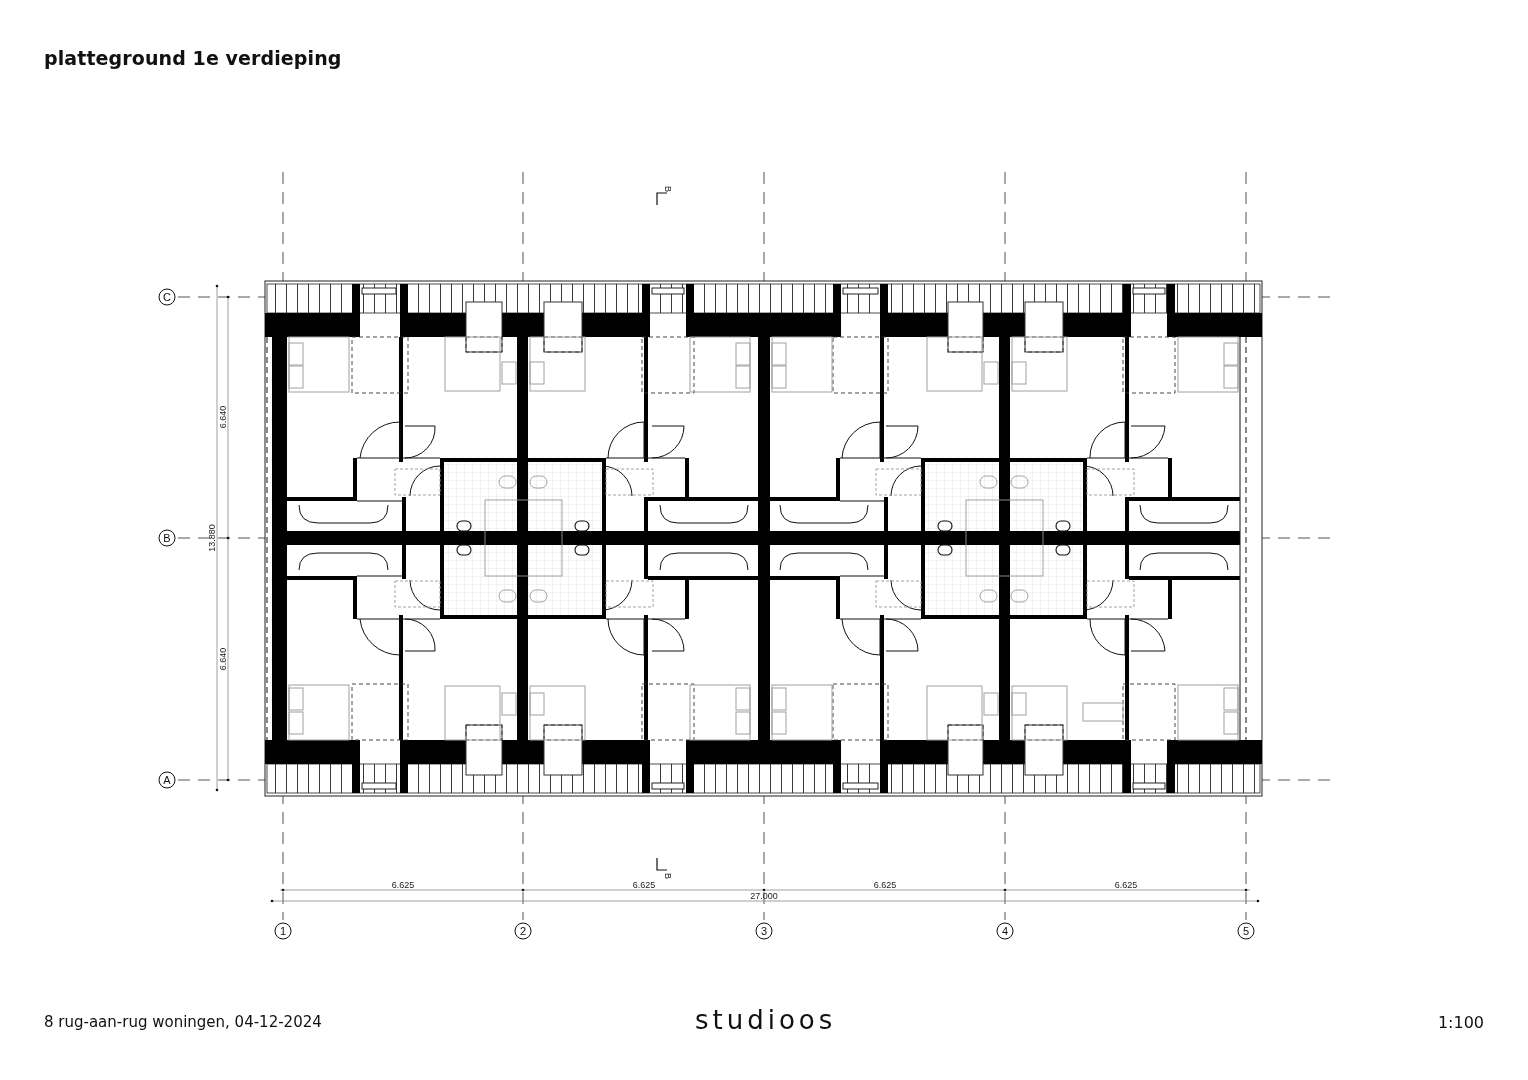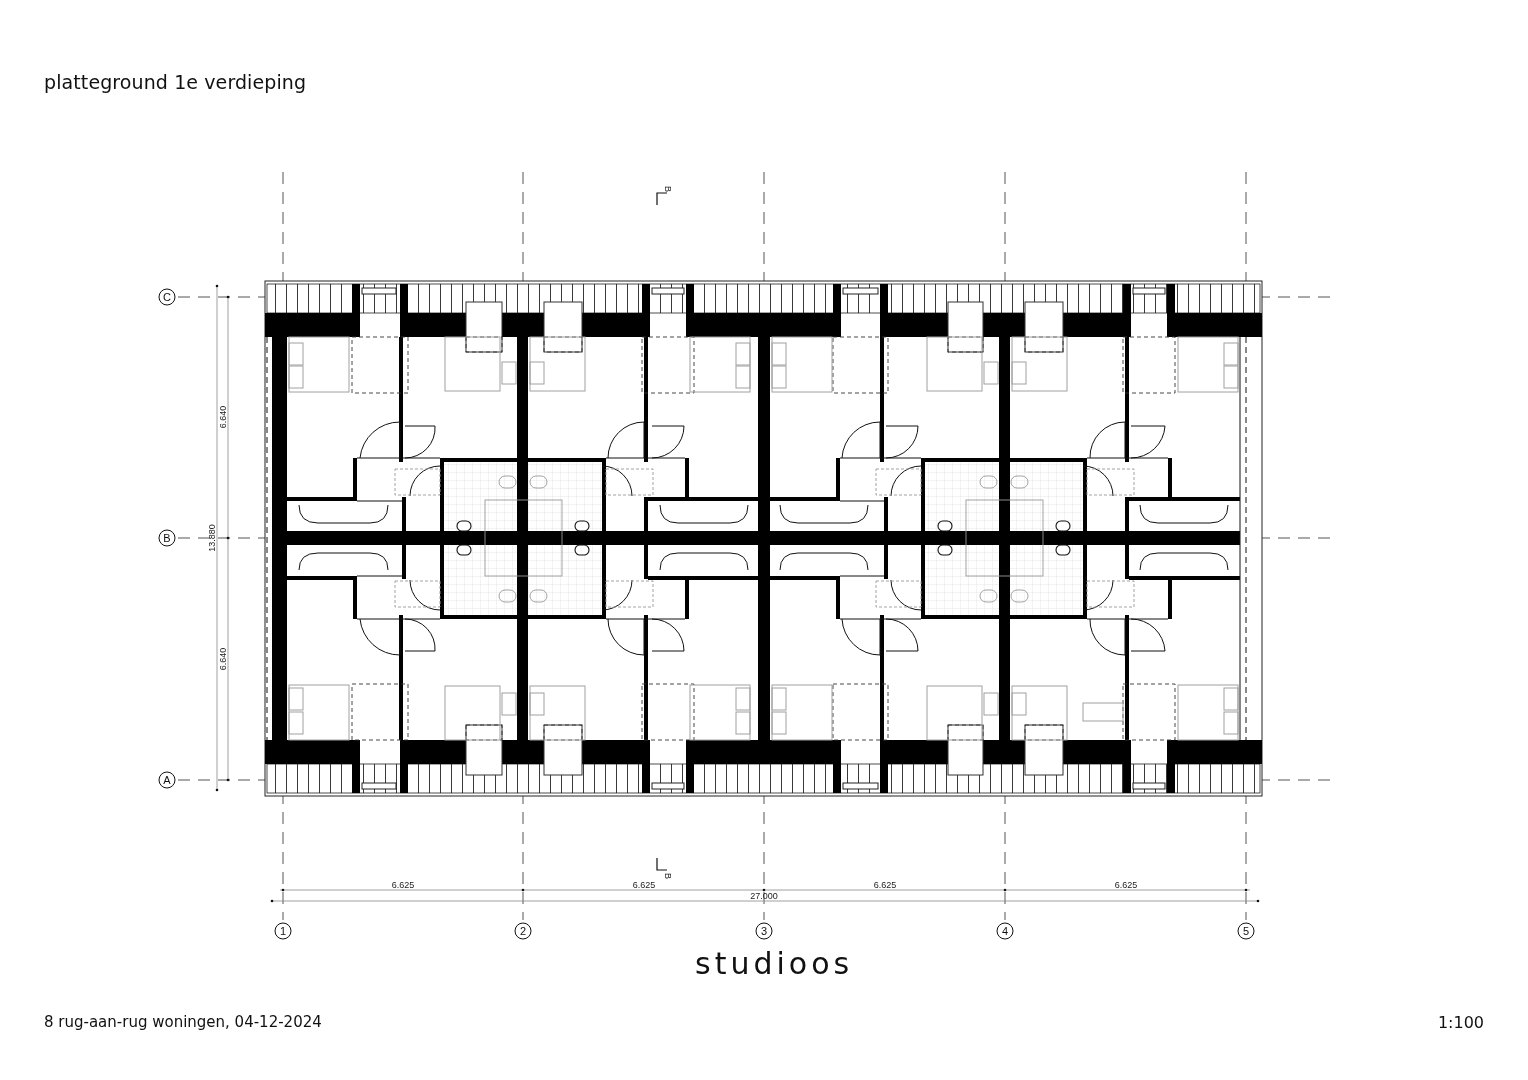--- a/index.html
+++ b/index.html
@@ -1,20 +1,20 @@
 <!DOCTYPE html>
 <html><head>
 <meta charset="utf-8">
 <style>
   html, body { margin: 0; padding: 0; background: #ffffff; }
   body { width: 1528px; height: 1080px; position: relative; overflow: hidden;
          font-family: "DejaVu Sans", "Liberation Sans", sans-serif; color: #111; }
-  .title { position: absolute; left: 44px; top: 47px; font-size: 19px; font-weight: 400; letter-spacing: 0.1px; margin-top: 24px; }
+  .title { position: absolute; left: 44px; top: 47px; font-size: 19px; font-weight: 700; letter-spacing: 0.1px; }
   .footer-left { position: absolute; left: 44px; top: 1013px; font-size: 15px; }
-  .footer-brand { position: absolute; left: 695px; top: 946px; font-size: 30px; letter-spacing: 4px; font-weight: 400; }
+  .footer-brand { position: absolute; left: 695px; top: 1005px; font-size: 26px; letter-spacing: 4px; font-weight: 400; }
   .footer-scale { position: absolute; right: 44px; top: 1013px; font-size: 16px; }
   svg.plan { position: absolute; left: 0; top: 0; }
   .dimtxt { font-family: "Liberation Sans", sans-serif; font-size: 9px; fill: #222; }
   .gridlbl { font-family: "Liberation Sans", sans-serif; font-size: 11px; fill: #111; }
 </style>
 </head>
 <body>
 
 <div class="title">platteground 1e verdieping</div>
 

